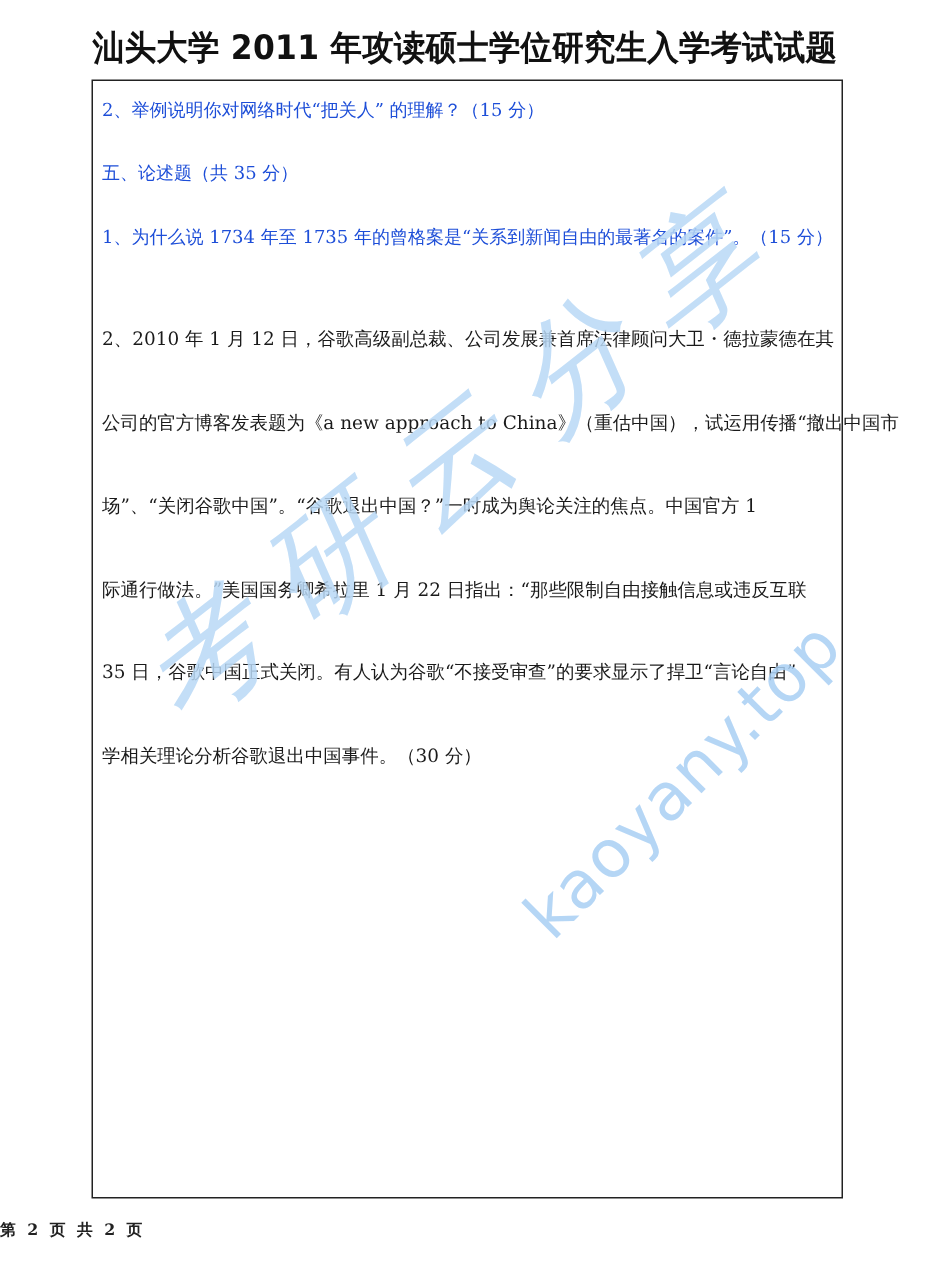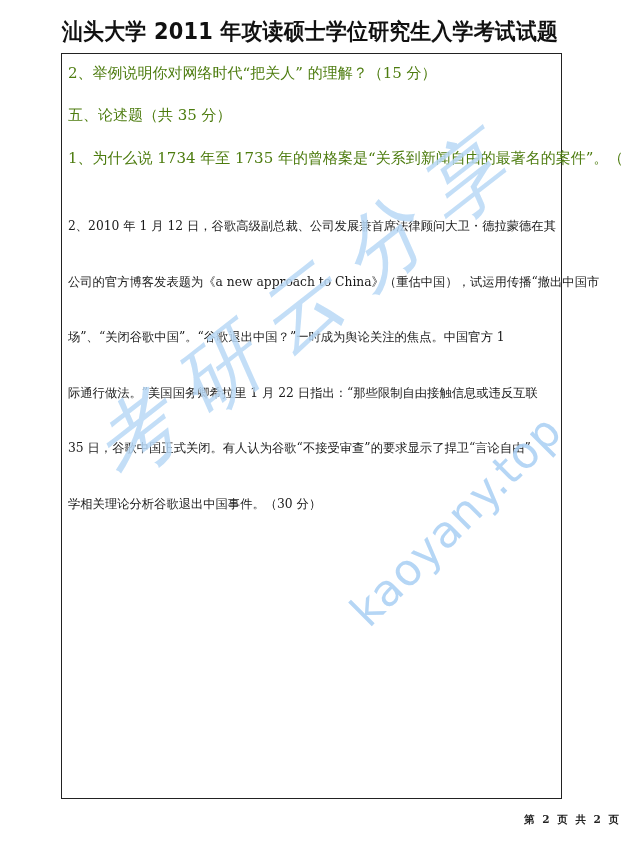--- a/index.html
+++ b/index.html
@@ -34,24 +34,24 @@
       left: 61px;
       top: 53px;
       width: 501px;
       height: 746px;
       border: 1.3px solid #222;
       box-sizing: border-box;
     }
     .line {
       position: absolute;
       left: 68px;
-      font-size: 15px;
+      font-size: 12px;
       line-height: 16px;
       white-space: nowrap;
-      color: #4d7c0f;
+      color: #1d4ed8;
     }
     .para {
       position: absolute;
       left: 68px;
       width: 488px;
       font-size: 12.3px;
       line-height: 20.5px;
       color: #1a1a1a;
       text-align: justify;
     }
@@ -61,21 +61,21 @@
       margin-top: 35px;
     }
     .section-heading {
       font-weight: normal;
     }
     .footer {
       position: absolute;
       left: 0;
       width: 621px;
       top: 813px;
-      text-align: right;
+      text-align: left;
       font-size: 10.5px;
       font-weight: bold;
       letter-spacing: 2px;
       color: #222;
     }
     .watermark {
       position: absolute;
       color: #b9d9f6;
       opacity: 0.85;
       pointer-events: none;

